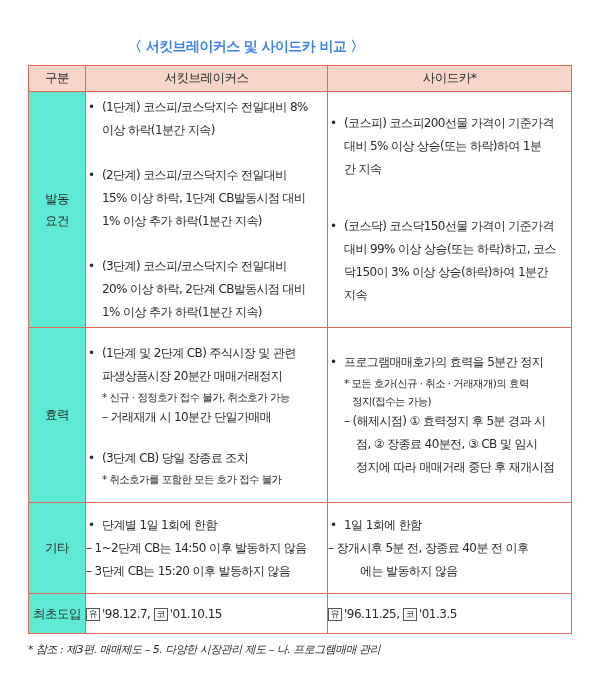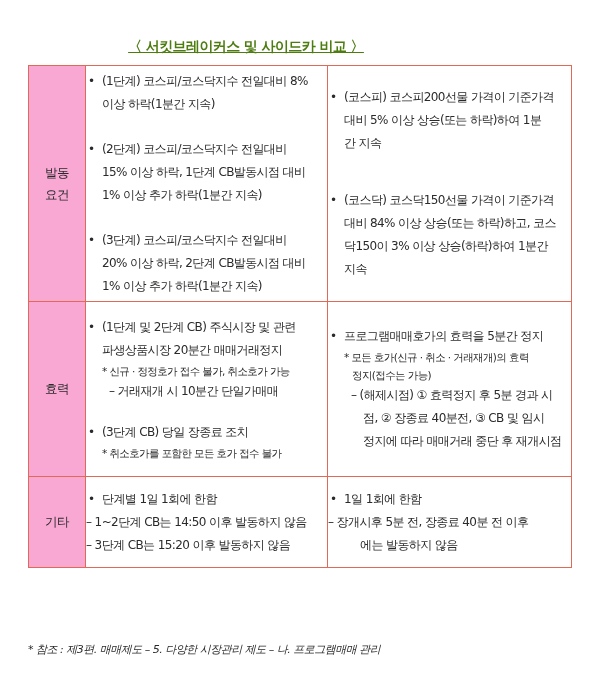--- a/index.html
+++ b/index.html
@@ -1,48 +1,53 @@
 <!DOCTYPE html>
 <html><head>
   <meta charset="utf-8">
   <style>
     html, body { margin: 0; padding: 0; background: #ffffff; }
     body { width: 600px; height: 687px; position: relative; overflow: hidden;
       font-family: "DejaVu Sans", "Liberation Sans", sans-serif; color: #2a2a2a; }
     .title { position: absolute; left: 0; top: 38px; width: 492px; text-align: center;
-      font-size: 14px; font-weight: bold; letter-spacing: -0.6px; color: #4d7c0f; text-decoration: underline; }
+      font-size: 14px; font-weight: bold; letter-spacing: -0.6px; color: #3b82f6; }
     table.cmp { position: absolute; left: 28px; top: 65px; width: 543px;
       border-collapse: collapse; table-layout: fixed; }
     table.cmp td, table.cmp th { border: 1.5px solid #e06a55; padding: 0; vertical-align: middle; }
     th { background: #f7d6c9; font-weight: normal; font-size: 12.5px; letter-spacing: -0.5px; height: 25px; }
-    td.label { background: #f9a8d4; text-align: center; font-size: 12.5px; letter-spacing: -0.5px; line-height: 22px; }
+    td.label { background: #5eead4; text-align: center; font-size: 12.5px; letter-spacing: -0.5px; line-height: 22px; }
     td.content { font-size: 12px; letter-spacing: -0.6px; line-height: 23px; padding: 0 10px 0 12px; }
     .bullet { position: relative; padding-left: 16px; }
     .bullet::before { content: "•"; position: absolute; left: 2px; top: 0; }
     .sub { padding-left: 16px; font-size: 10.5px; line-height: 18px; }
-    .dash { padding-left: 23px; }
+    .dash { padding-left: 16px; }
     .dash2 { }
     .gap { height: 22px; }
     .intro { font-size: 12px; letter-spacing: -0.5px; padding-left: 8px; }
     .box-glyph { display: inline-block; border: 1px solid #555; font-size: 9px; line-height: 11px;
       width: 12px; text-align: center; margin-right: 2px; vertical-align: 1px; }
     .footnote { position: absolute; left: 28px; top: 642px; font-size: 11px; letter-spacing: -0.5px; color: #2a2a2a; font-style: italic; }
   </style>
 </head>
 <body>
 
 <div class="title">〈 서킷브레이커스 및 사이드카 비교 〉</div>
 
 <table class="cmp">
   <colgroup>
     <col style="width:57px">
     <col style="width:242px">
     <col style="width:244px">
   </colgroup>
   <tbody>
+      <tr>
+    <th>구분</th>
+    <th>서킷브레이커스</th>
+    <th>사이드카*</th>
+  </tr>
 
   <tr style="height:236px;">
     <td class="label">
       <div>발동</div>
       <div>요건</div>
     </td>
     <td class="content">
       <div class="bullet">
         <div>(1단계) 코스피/코스닥지수 전일대비 8%</div>
         <div>이상 하락(1분간 지속)</div>
@@ -62,21 +67,21 @@
     </td>
     <td class="content">
       <div class="bullet">
         <div>(코스피) 코스피200선물 가격이 기준가격</div>
         <div>대비 5% 이상 상승(또는 하락)하여 1분</div>
         <div>간 지속</div>
       </div>
       <div class="gap" style="height:34px"></div>
       <div class="bullet">
         <div>(코스닥) 코스닥150선물 가격이 기준가격</div>
-        <div>대비 84% 이상 상승(또는 하락)하고, 코스</div>
+        <div>대비 99% 이상 상승(또는 하락)하고, 코스</div>
         <div>닥150이 3% 이상 상승(하락)하여 1분간</div>
         <div>지속</div>
       </div>
     </td>
   </tr>
 
   <tr style="height:175px;">
     <td class="label">효력</td>
     <td class="content">
       <div class="bullet">
@@ -114,16 +119,27 @@
       <div class="dash2">– 1~2단계 CB는 14:50 이후 발동하지 않음</div>
       <div class="dash2">– 3단계 CB는 15:20 이후 발동하지 않음</div>
     </td>
     <td class="content">
       <div class="bullet">1일 1회에 한함</div>
       <div class="dash2">–  장개시후 5분 전, 장종료 40분 전 이후</div>
       <div style="padding-left:32px">에는 발동하지 않음</div>
     </td>
   </tr>
 
+  <tr style="height:40px;">
+    <td class="label">최초도입</td>
+    <td class="intro">
+      <span class="box-glyph">유</span><span>'98.12.7,</span>
+      <span class="box-glyph">코</span><span>'01.10.15</span>
+    </td>
+    <td class="intro">
+      <span class="box-glyph">유</span><span>'96.11.25,</span>
+      <span class="box-glyph">코</span><span>'01.3.5</span>
+    </td>
+  </tr>
 </tbody>
   </table>
 
 <div class="footnote">* 참조 : 제3편. 매매제도 – 5. 다양한 시장관리 제도 – 나. 프로그램매매 관리</div>
 
 </body></html>

